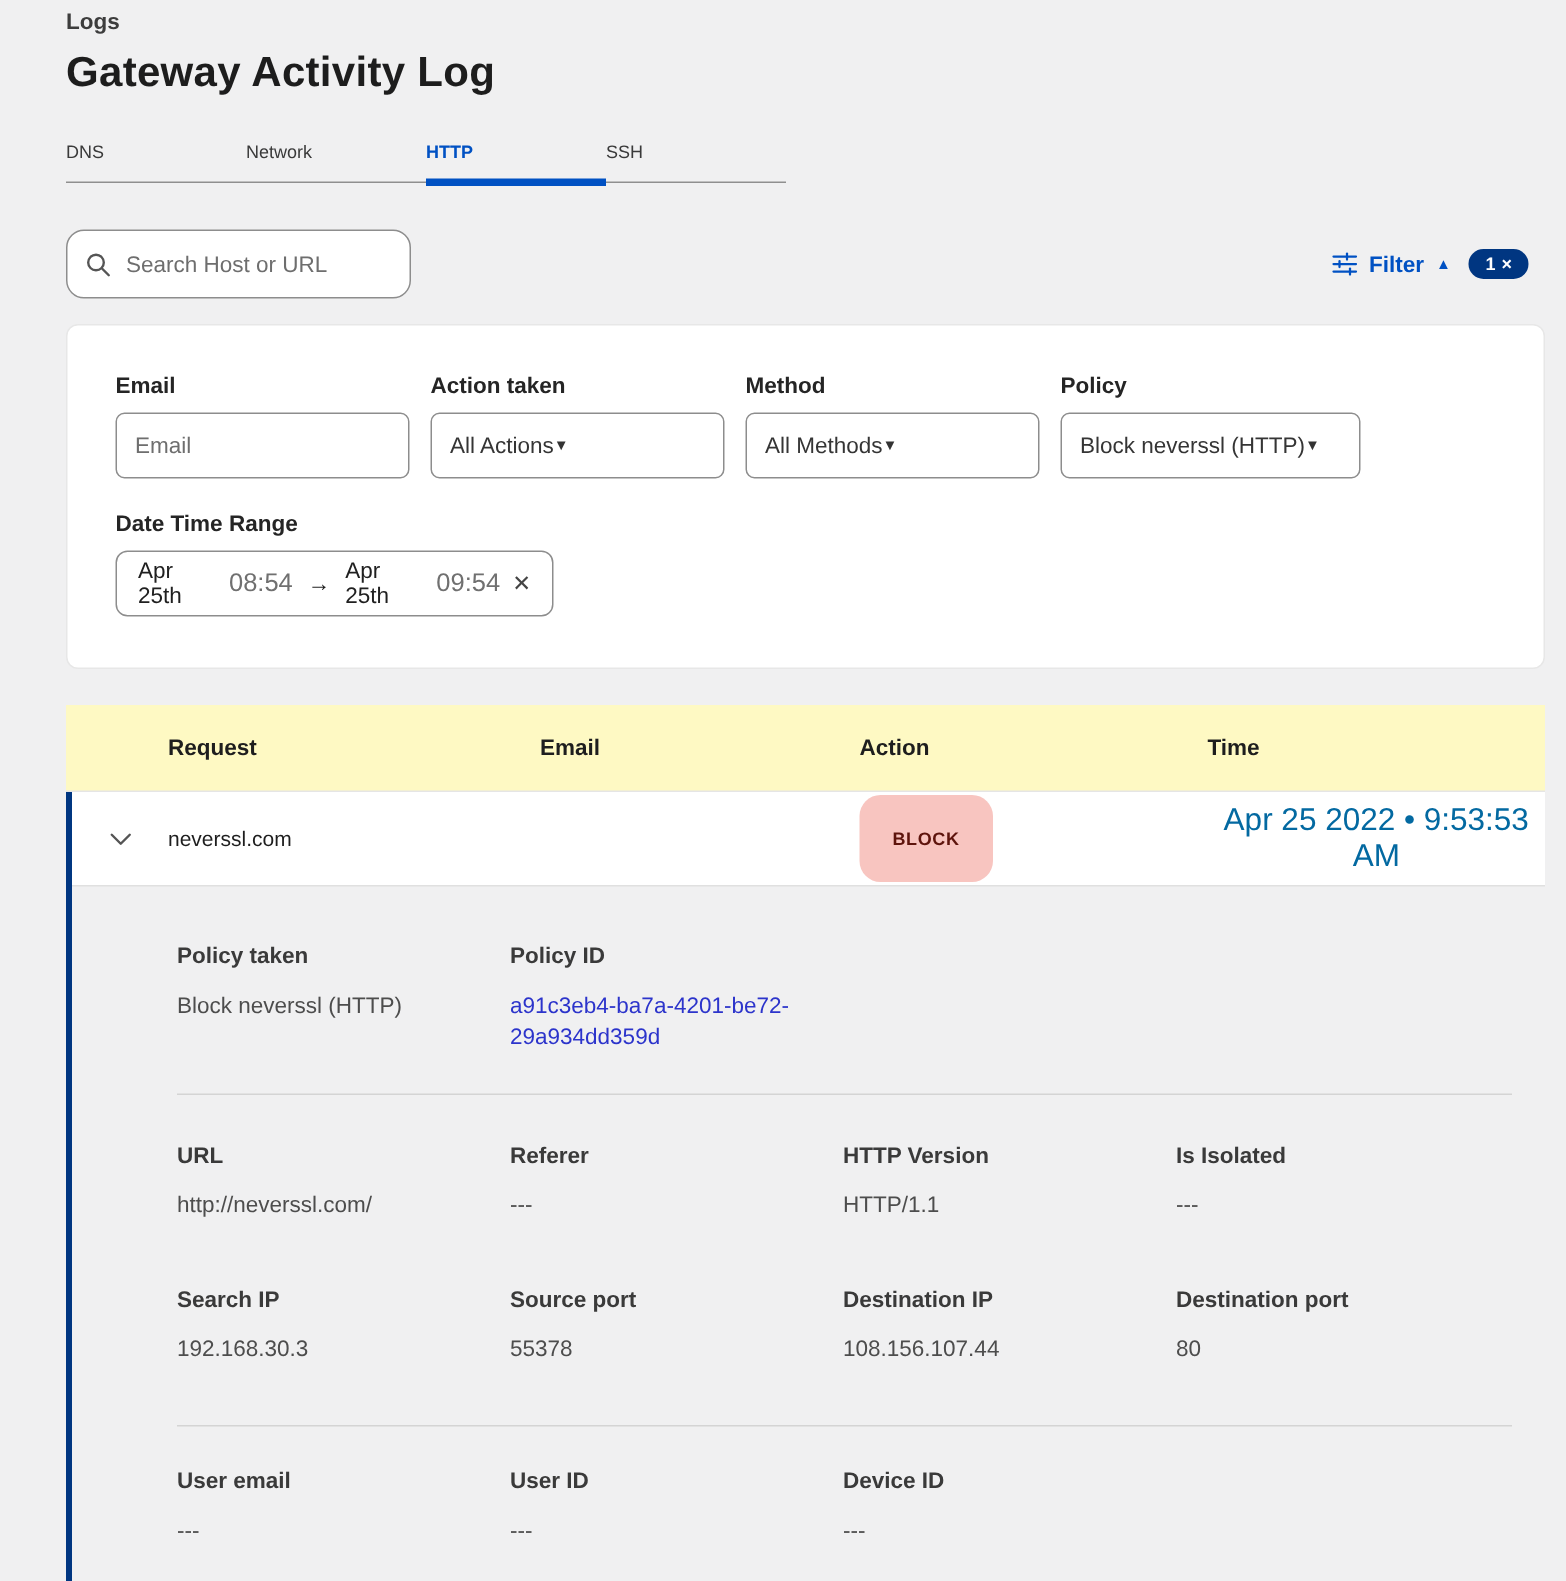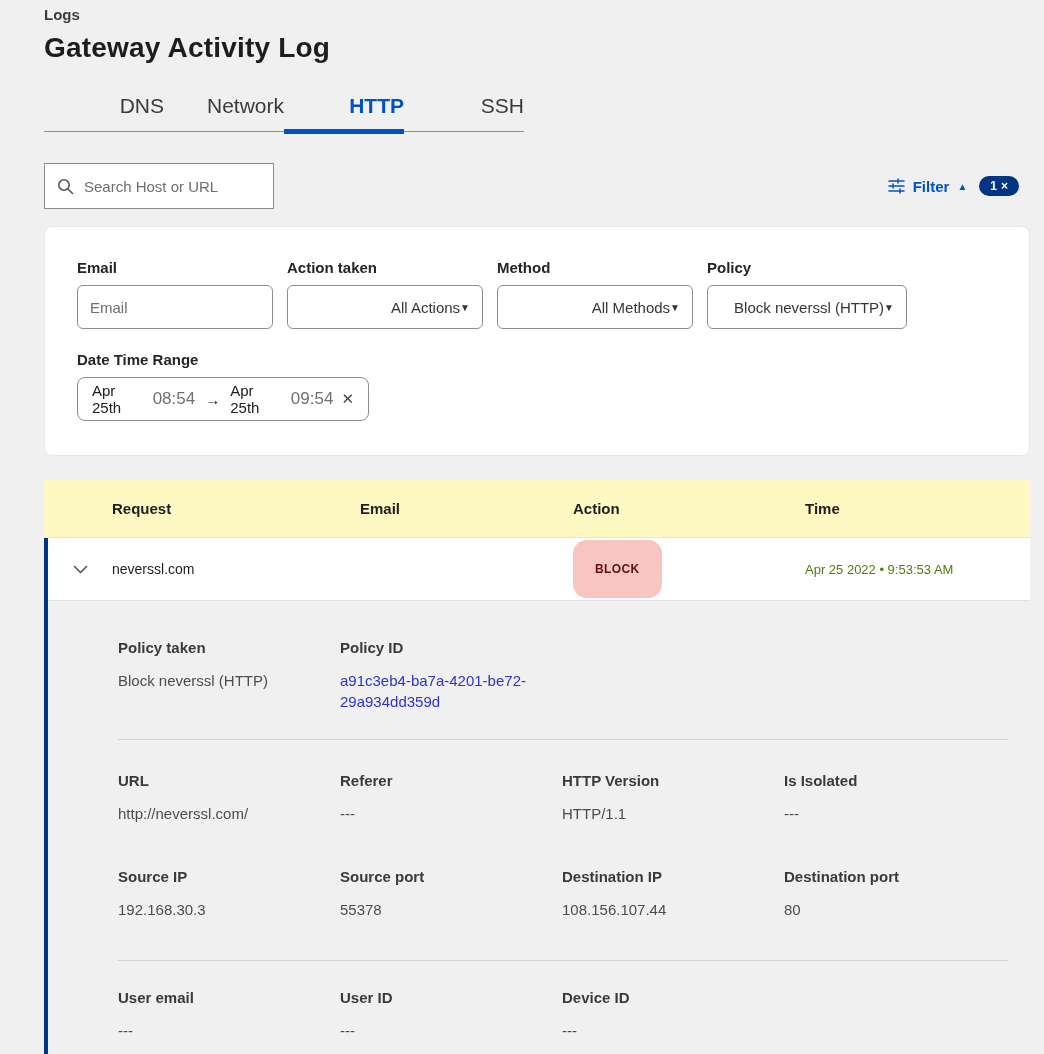--- a/index.html
+++ b/index.html
@@ -5,62 +5,62 @@
   * { margin:0; padding:0; box-sizing:border-box; }
   html,body { background:#f0f0f1; }
   body { font-family:"Liberation Sans", sans-serif; }
   .page { position:relative; width:1044px; height:1054px; background:#f0f0f1; overflow:hidden; }
   .content { padding:4px 14px 0 44px; }
 
   .breadcrumb { font-size:15px; color:#3d3d3d; padding-top:2px;font-weight:bold; }
   .title { font-size:28px; font-weight:bold; color:#1d1d1d; margin-top:9px; letter-spacing:.2px; }
 
   .tabs { display:flex; width:480px; margin-top:19px; border-bottom:1px solid #8f8f8f; }
-  .tab { width:120px; text-align:right; font-size:21px; color:#3a3a3a; padding:11px 0 13px; cursor:pointer; position:relative; }
+  .tab { width:120px; text-align:left; font-size:12px; color:#3a3a3a; padding:11px 0 13px; cursor:pointer; position:relative; }
   .tab.active { color:#0051c3; font-weight:bold; }
   .tab.active::after { content:""; position:absolute; left:0; right:0; bottom:-3px; height:5px; background:#0051c3; }
 
   .toolbar { display:flex; justify-content:space-between; align-items:center; margin-top:31px; }
-  .search-box { display:flex; align-items:center; width:230px; height:46px; background:#fff; border:1px solid #8d8d8d; border-radius:0; padding:0 12px; }
+  .search-box { display:flex; align-items:center; width:230px; height:46px; background:#fff; border:1px solid #8d8d8d; border-radius:12px; padding:0 12px; }
   .search-box svg { flex:0 0 auto; }
   .search-box input { border:none; outline:none; flex:1; margin-left:10px; font-size:15px; color:#333; font-family:"Liberation Sans", sans-serif; background:transparent; }
   .search-box input::placeholder { color:#6e6e6e; }
 
   .filter-cluster { display:flex; align-items:center; gap:8px; margin-right:11px; }
   .filter-label { color:#0051c3; font-size:15px; font-weight:bold; cursor:pointer; }
   .caret-up { color:#0051c3; font-size:10px; cursor:pointer; }
   .filter-badge { background:#003681; color:#fff; font-size:12px; font-weight:bold; border-radius:11px; padding:3px 11px; margin-left:4px; cursor:pointer; display:flex; align-items:center; gap:4px; }
 
   .filter-panel { margin-top:17px; width:986px; background:#fff; border:1px solid #e7e7e7; border-radius:8px; padding:32px 32px 34px; }
   .filter-row { display:flex; gap:14px; }
   .field { width:196px; }
   .field:last-child { width:200px; }
   .field-label { font-size:15px; font-weight:bold; color:#252525; margin-bottom:9px; }
   .text-input { width:100%; height:44px; border:1px solid #8d8d8d; border-radius:6px; padding:0 12px; font-size:15px; color:#333; font-family:"Liberation Sans", sans-serif; outline:none; background:#fff; }
   .text-input::placeholder { color:#6e6e6e; }
-  .select { width:100%; height:44px; border:1px solid #8d8d8d; border-radius:6px; padding:0 12px; display:flex; align-items:center; justify-content:flex-end; font-size:15px; color:#353535; background:#fff; cursor:pointer; }
+  .select { width:100%; height:44px; border:1px solid #8d8d8d; border-radius:6px; padding:0 12px; display:flex; align-items:center; justify-content:flex-start; font-size:15px; color:#353535; background:#fff; cursor:pointer; }
   .select .caret { font-size:10px; color:#333; }
 
   .dtr-label { font-size:15px; font-weight:bold; color:#252525; margin-top:22px; margin-bottom:9px; }
   .date-range { width:292px; height:44px; border:1px solid #8d8d8d; border-radius:8px; background:#fff; display:flex; align-items:center; gap:8px; padding:0 14px; cursor:pointer; }
   .dr-date { font-size:15px; color:#202020; }
   .dr-time { font-size:17px; color:#707070; }
   .dr-arrow { font-size:15px; color:#202020; margin:0 2px; }
   .dr-close { margin-left:auto; font-size:15px; color:#444; cursor:pointer; }
 
   .table-card { margin-top:24px; width:986px; background:#fff; }
   .thead { display:grid; grid-template-columns:68px 248px 213px 232px 1fr; background:#fef9c3; border-bottom:1px solid #e5e5e5; height:58px; align-items:center; }
   .th { font-size:15px; font-weight:bold; color:#1e1e1e; }
 
   .row-wrap { border-left:4px solid #003681; }
   .trow { display:grid; grid-template-columns:64px 248px 213px 232px 1fr; height:62px; align-items:center; background:#fff; cursor:pointer; }
   .expander { display:flex; justify-content:center; align-items:center; }
   .req { font-size:14px; color:#1e1e1e; }
   .action-badge { display:inline-block; background:#f8c5c0; color:#5e140c; font-size:12px; font-weight:bold; letter-spacing:.4px; border-radius:14px; padding:22px 22px; }
-  .time-cell { font-size:13px; color:#4d7c0f; }
+  .time-cell { font-size:21px; color:#0369a1;text-align:center; }
 
   .expanded { background:#f0f0f1; border-top:1px solid #e0e0e0; padding:38px 22px 30px 70px; }
   .detail-grid { display:grid; grid-template-columns:222px 222px 222px 1fr; }
   .d-label { font-size:15px; font-weight:bold; color:#3a3a3a; }
   .d-value { font-size:15px; color:#4d4d4d; margin-top:14px; line-height:1.4; }
   .d-link { color:#2c34cb; max-width:200px; overflow-wrap:break-word; cursor:pointer; }
   .divider { border:none; border-top:1px solid #d4d4d4; }
   .div-a { margin:27px 0 32px; }
   .sec-gap { margin-top:44px; }
   .div-b { margin:40px 0 28px; }
@@ -204,21 +204,21 @@
               <div class="d-value">HTTP/1.1</div>
             </div>
             <div>
               <div class="d-label">Is Isolated</div>
               <div class="d-value">---</div>
             </div>
           </div>
 
           <div class="detail-grid sec-gap">
             <div>
-              <div class="d-label">Source IP</div>
+              <div class="d-label">Search IP</div>
               <div class="d-value">192.168.30.3</div>
             </div>
             <div>
               <div class="d-label">Source port</div>
               <div class="d-value">55378</div>
             </div>
             <div>
               <div class="d-label">Destination IP</div>
               <div class="d-value">108.156.107.44</div>
             </div>

